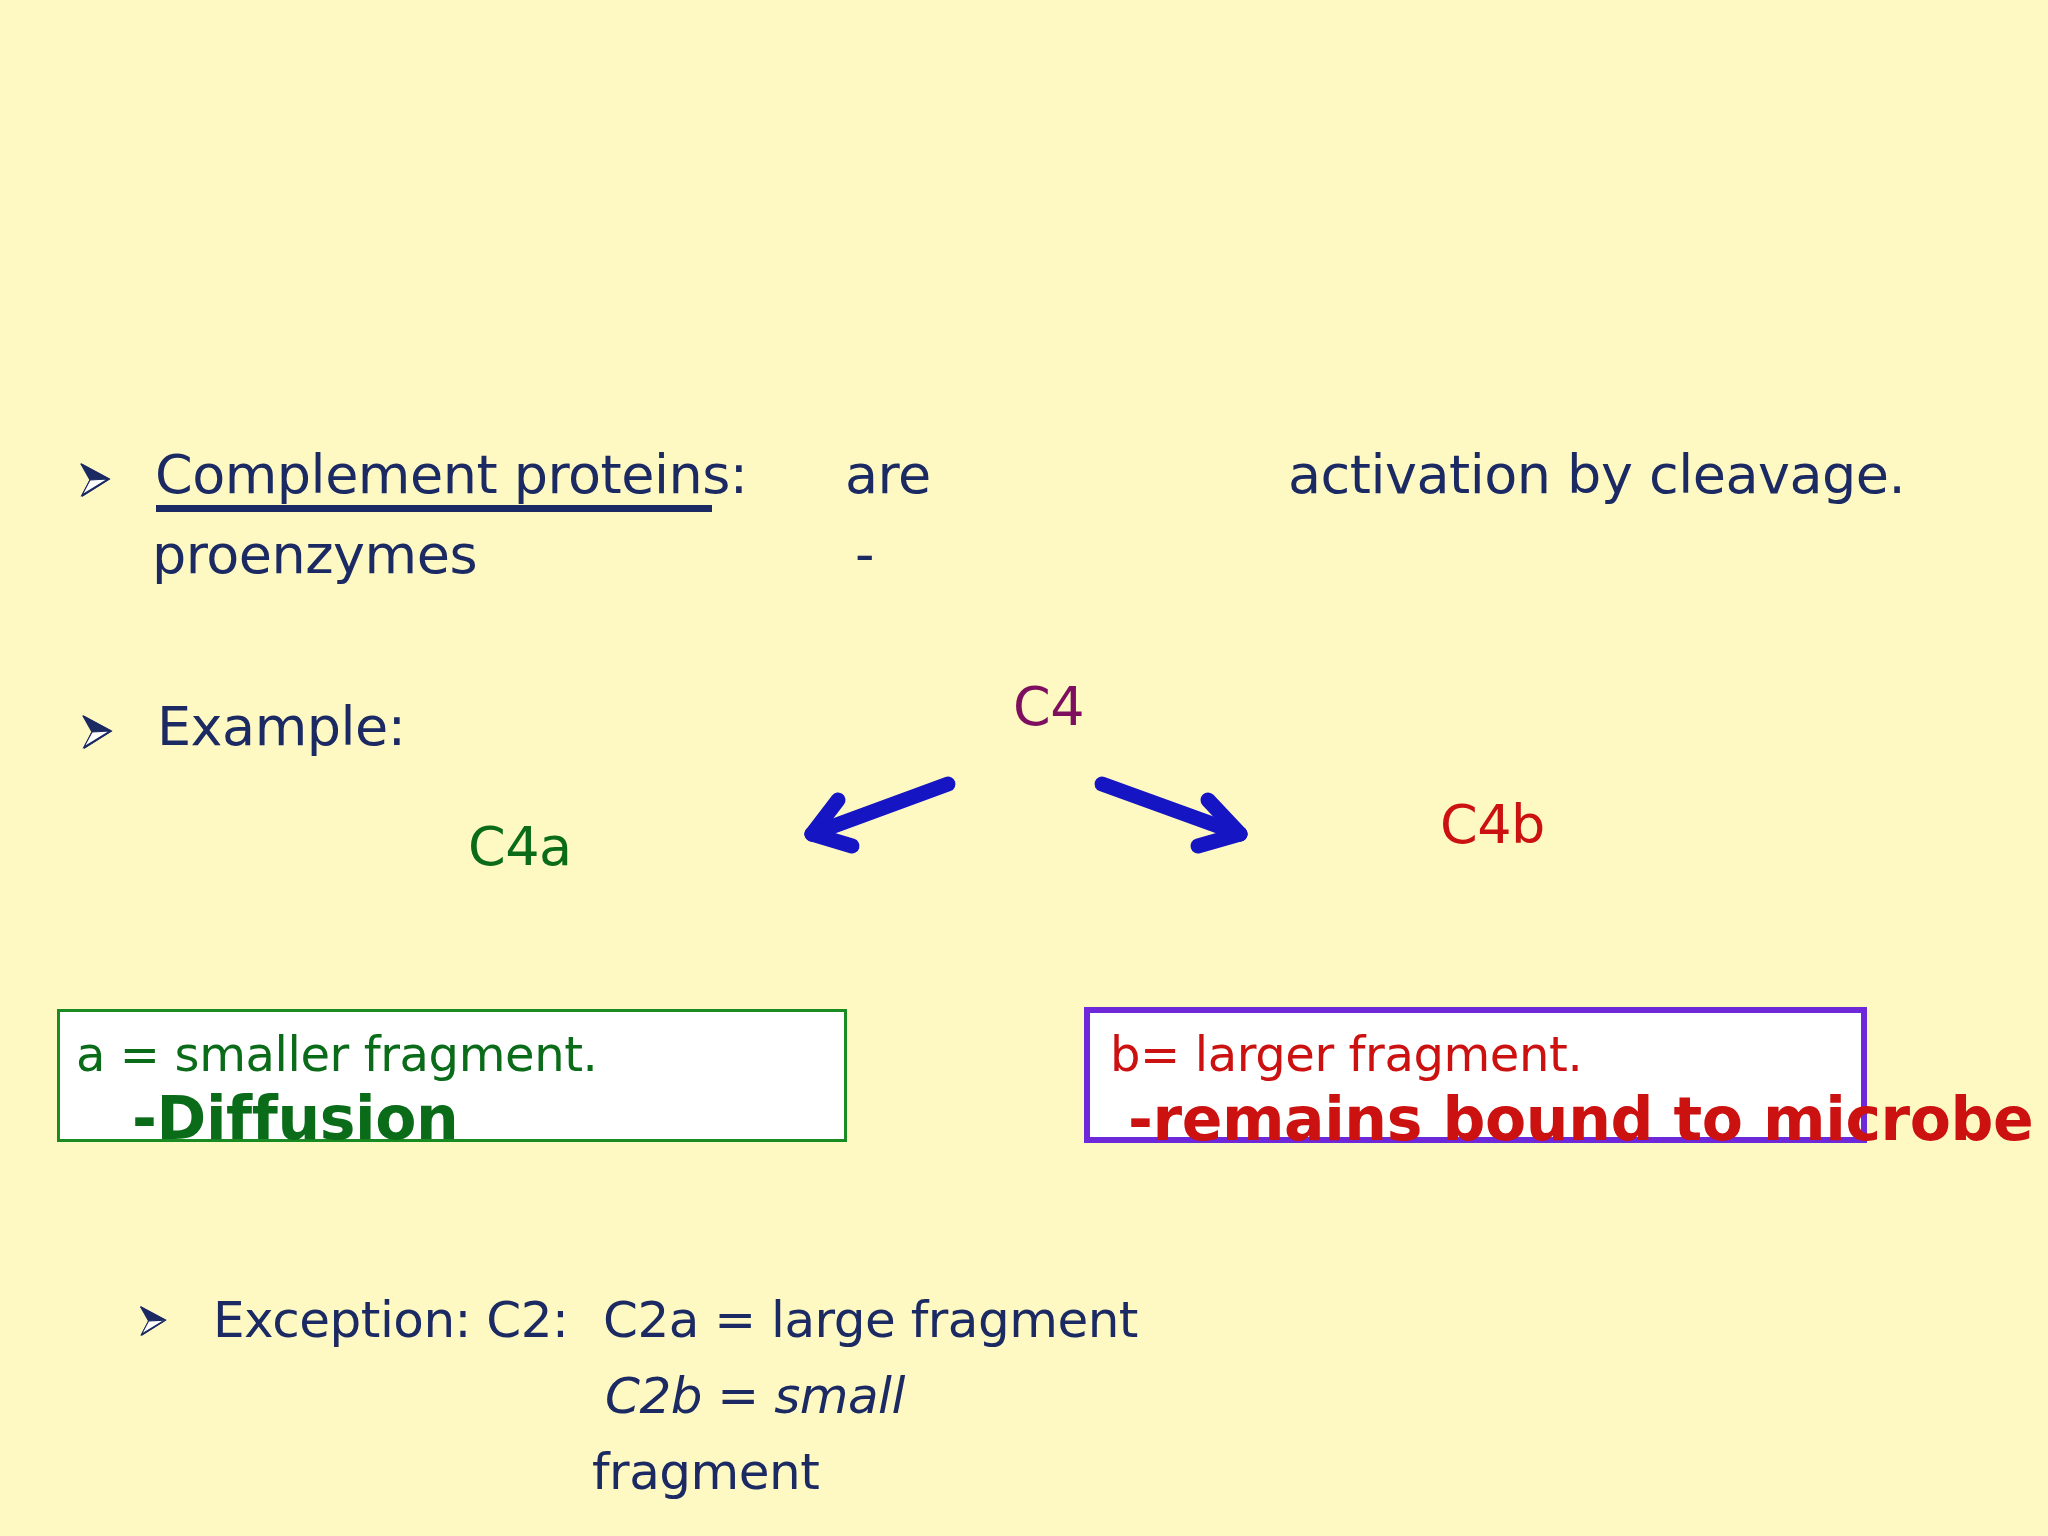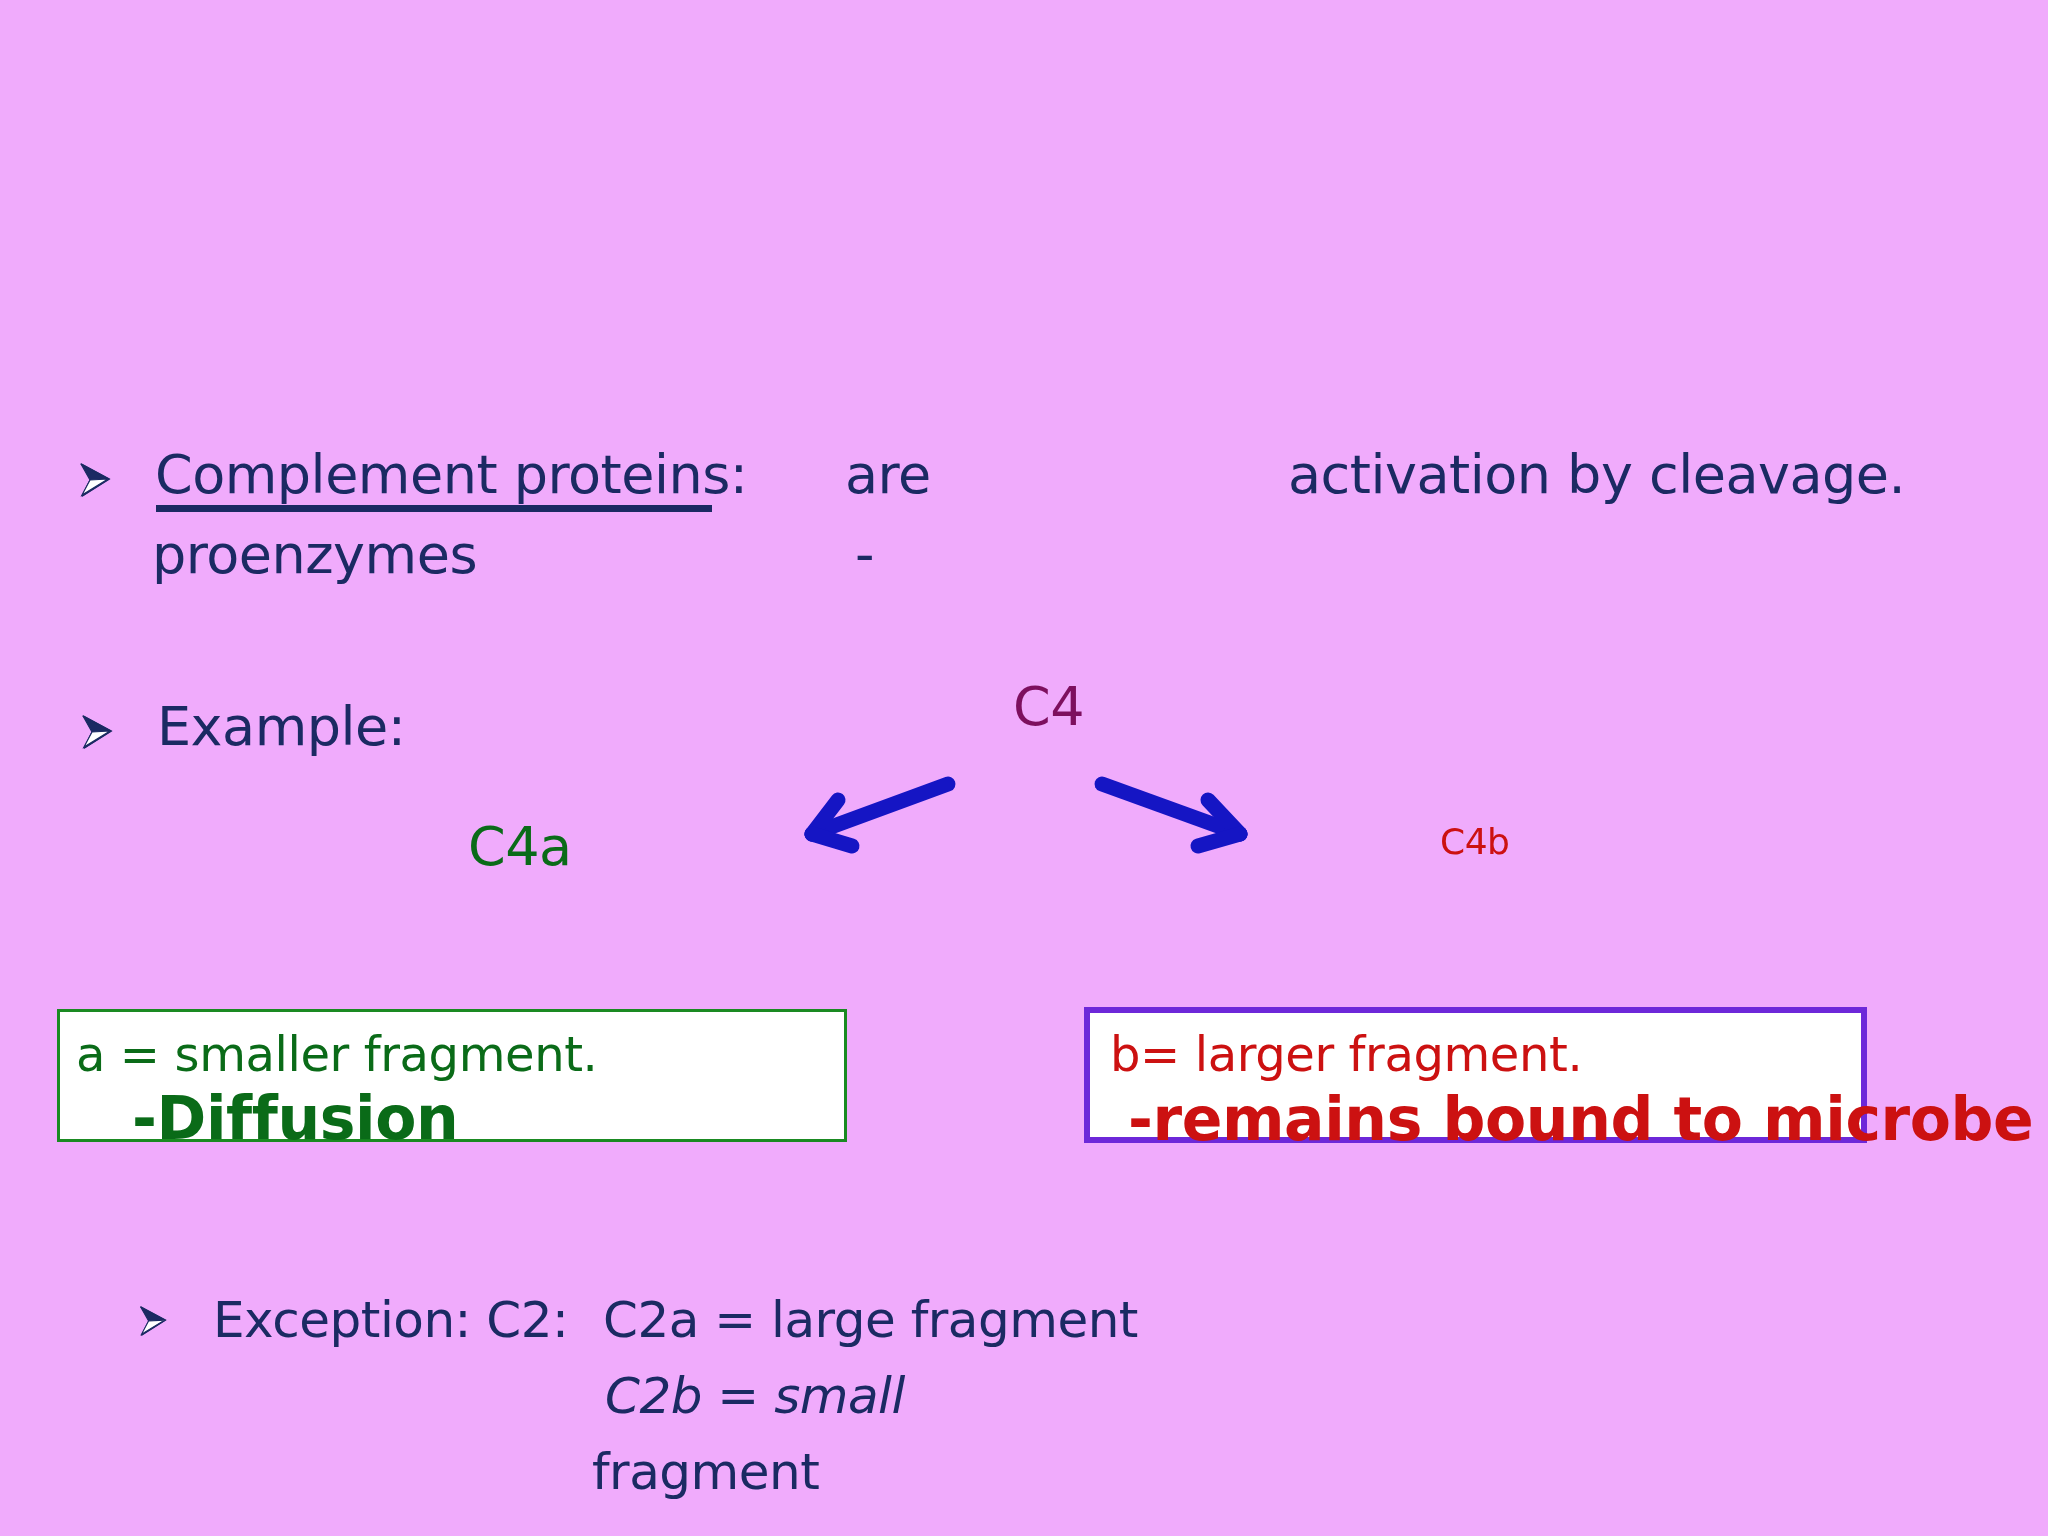--- a/index.html
+++ b/index.html
@@ -5,21 +5,21 @@
 <style>
   html, body {
     margin: 0;
     padding: 0;
     background: #ffffff;
   }
   #slide {
     position: relative;
     width: 2048px;
     height: 1536px;
-    background: #f0abfc;
+    background: #fef9c3;
     overflow: hidden;
     font-family: "DejaVu Sans", "Liberation Sans", sans-serif;
     -webkit-font-smoothing: antialiased;
   }
 
   
   .txt {
     position: absolute;
     white-space: pre;
     line-height: 1.0;
@@ -60,21 +60,21 @@
   #line-activation { left: 1288px; top: 448px;  font-size: 54px; text-align: right; }
   #line-proenzymes { left: 152px;  top: 528px;  font-size: 54px; }
   #line-dash       { left: 855px;  top: 528px;  font-size: 54px; }
 
   
   #line-example { left: 157px;  top: 700px; font-size: 54px; }
   #label-c4     { left: 1013px; top: 680px; font-size: 54px; }
 
   
   #label-c4a { left: 468px;  top: 820px; font-size: 54px; }
-  #label-c4b { left: 1440px; top: 824px; font-size: 36px; }
+  #label-c4b { left: 1440px; top: 798px; font-size: 54px; }
 
   
   #arrow-left, #arrow-right {
     position: absolute;
     top: 760px;
     height: 110px;
     overflow: visible;
   }
   #arrow-left  { left: 780px; width: 200px; }
   #arrow-right { left: 1080px; width: 200px; }

